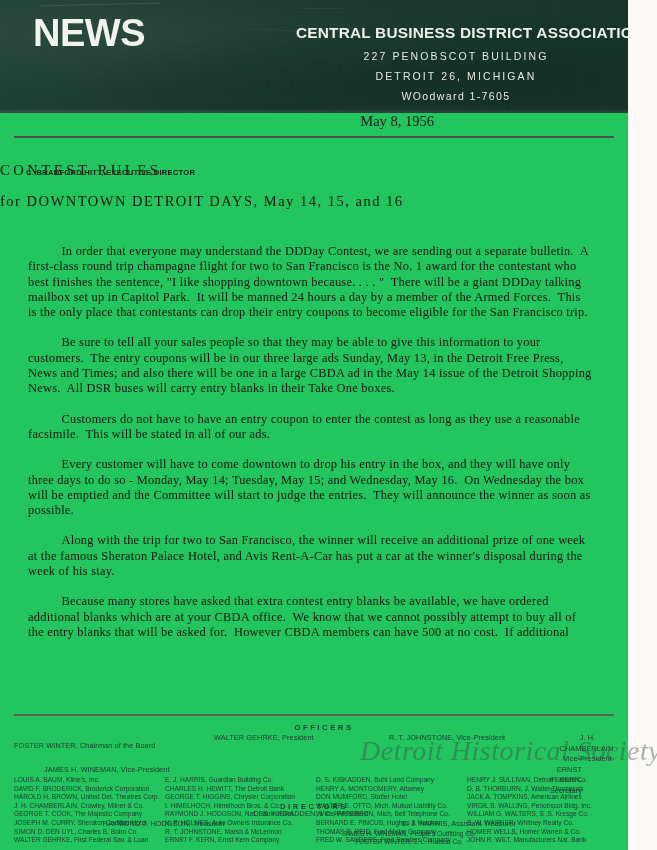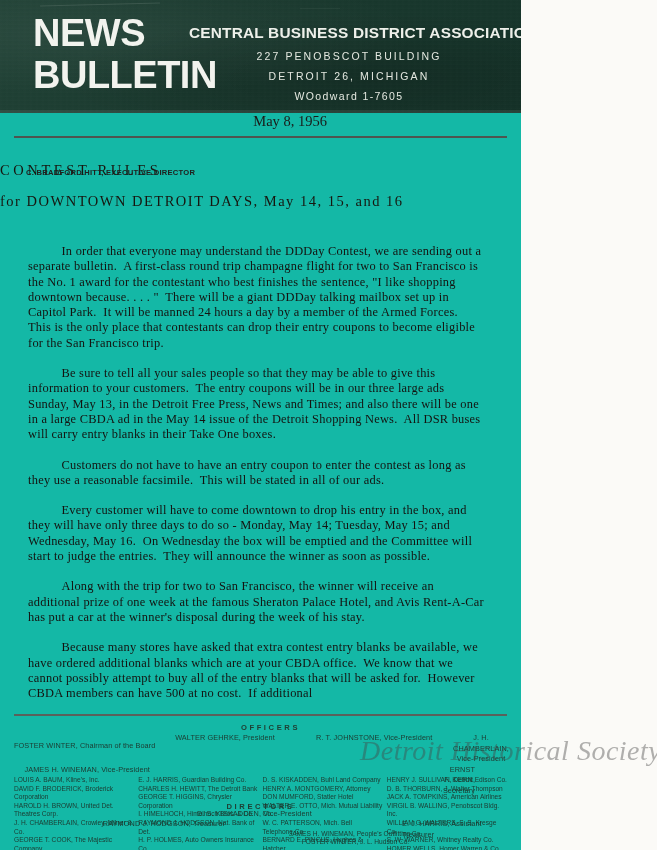--- a/index.html
+++ b/index.html
@@ -10,23 +10,23 @@
     width: 657px;
     height: 850px;
     overflow: hidden;
     background: #fbfaf7;
     font-family: "Liberation Serif", serif;
     position: relative;
   }
 
   .page {
     position: relative;
-    width: 521px;
+    width: 628px;
     height: 850px;
-    background: #14b8a6;
+    background: #22c55e;
   }
 
   
   .masthead {
     position: relative;
     height: 113px;
     background: #1d3c31;
     background-image:
       radial-gradient(ellipse at 18% 30%, rgba(255,255,255,0.05), rgba(0,0,0,0) 55%),
       radial-gradient(ellipse at 72% 70%, rgba(0,0,0,0.18), rgba(0,0,0,0) 60%),
@@ -254,21 +254,20 @@
 <div class="page">
 
   <div class="masthead">
     <div class="grain"></div>
     <div class="scratch" style="left:40px; top:4px; width:120px; height:1px; transform:rotate(-1.5deg);"></div>
     <div class="scratch" style="left:250px; top:30px; width:70px; height:1px; transform:rotate(2deg); opacity:.5;"></div>
     <div class="scratch" style="left:300px; top:8px; width:40px; height:1px; opacity:.4;"></div>
 
     <div class="logo">
       <span>NEWS</span>
-      <span class="l2">BULLETIN</span>
     </div>
 
     <div class="org">
       <div class="org-name">CENTRAL BUSINESS DISTRICT ASSOCIATION</div>
       <div class="org-line">227 PENOBSCOT BUILDING</div>
       <div class="org-line">DETROIT 26, MICHIGAN</div>
       <div class="org-line phone">WOodward 1-7605</div>
     </div>
   </div>
 

